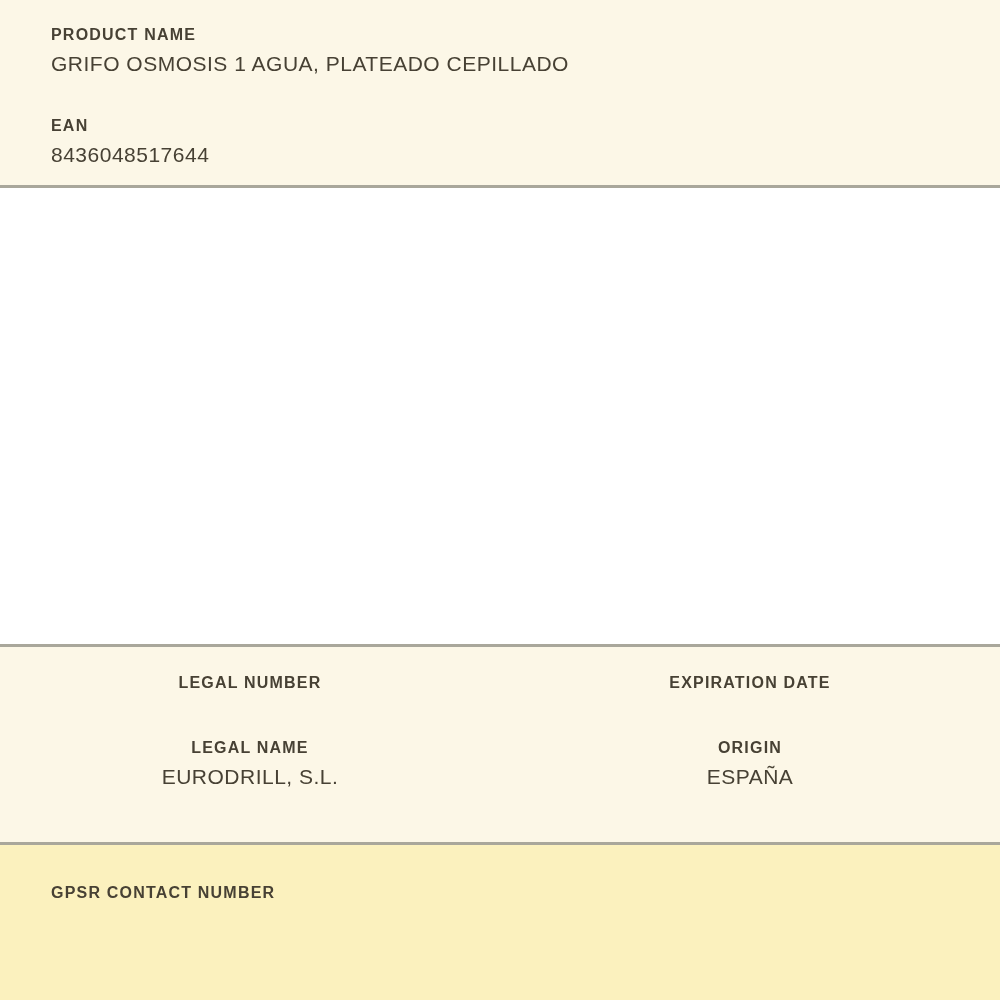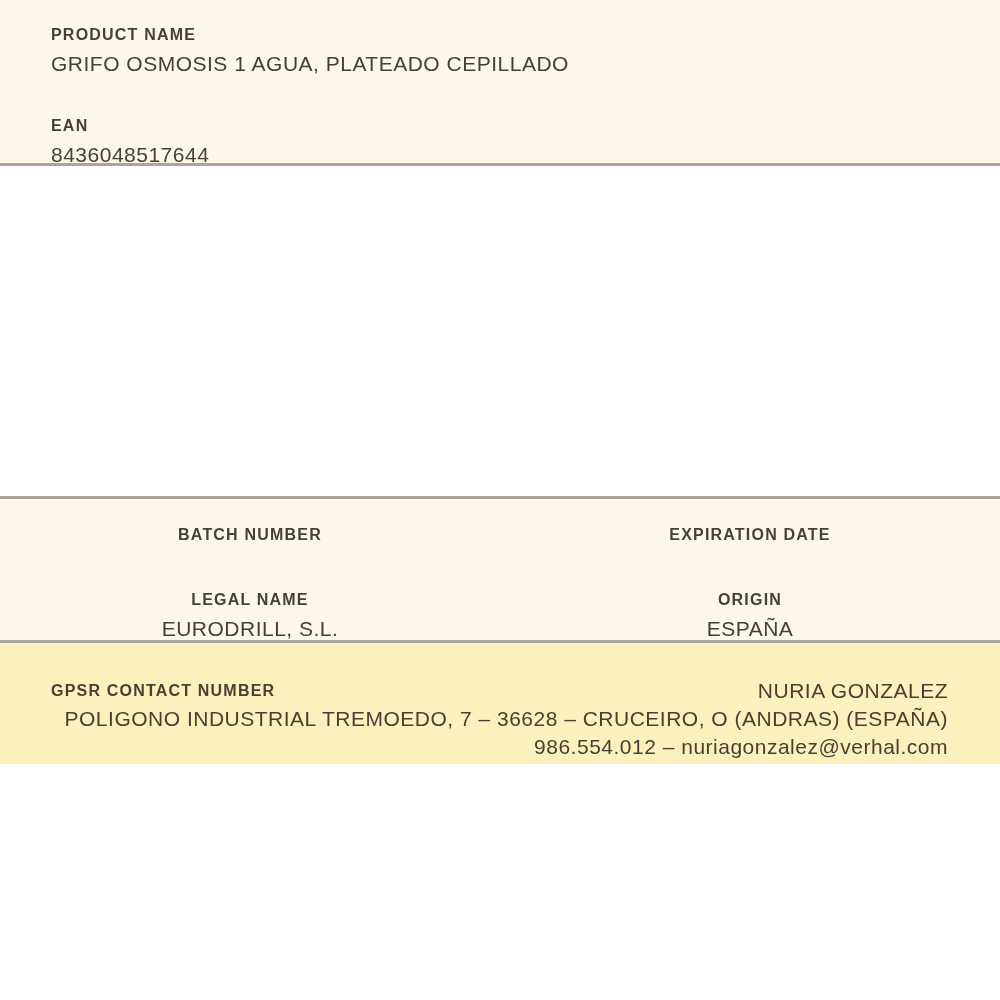--- a/index.html
+++ b/index.html
@@ -5,21 +5,21 @@
   * { margin: 0; padding: 0; box-sizing: border-box; }
   html, body {
     width: 1000px;
     height: 1000px;
     font-family: "Liberation Sans", sans-serif;
     color: #474134;
     background: #ffffff;
   }
   .page {
     width: 1000px;
-    height: 764px;
+    height: 1000px;
     display: flex;
     flex-direction: column;
     overflow: hidden;
   }
 
   
   .section-top {
     height: 188px;
     background: #FCF7E7;
     border-bottom: 3px solid #A9A79B;
@@ -97,35 +97,30 @@
     <div class="field-label">PRODUCT NAME</div>
     <div class="field-value">GRIFO OSMOSIS 1 AGUA, PLATEADO CEPILLADO</div>
     <div class="field-label second">EAN</div>
     <div class="field-value">8436048517644</div>
   </div>
 
   <div class="section-media"></div>
 
   <div class="section-details">
     <div class="details-col">
-      <div class="field-label row1-label">BATCH NUMBER</div>
+      <div class="field-label row1-label">LEGAL NUMBER</div>
       <div class="field-value row1-value"></div>
       <div class="field-label row2-label">LEGAL NAME</div>
       <div class="field-value row2-value">EURODRILL, S.L.</div>
     </div>
     <div class="details-col">
       <div class="field-label row1-label">EXPIRATION DATE</div>
       <div class="field-value row1-value"></div>
       <div class="field-label row2-label">ORIGIN</div>
       <div class="field-value row2-value">ESPAÑA</div>
     </div>
   </div>
 
   <div class="section-gpsr">
     <div class="gpsr-label">GPSR CONTACT NUMBER</div>
-    <div class="gpsr-lines">
-      <div class="field-value">NURIA GONZALEZ</div>
-      <div class="field-value">POLIGONO INDUSTRIAL TREMOEDO, 7 – 36628 – CRUCEIRO, O (ANDRAS) (ESPAÑA)</div>
-      <div class="field-value">986.554.012 – nuriagonzalez@verhal.com</div>
-    </div>
   </div>
 
 </div>
 
 </body></html>

